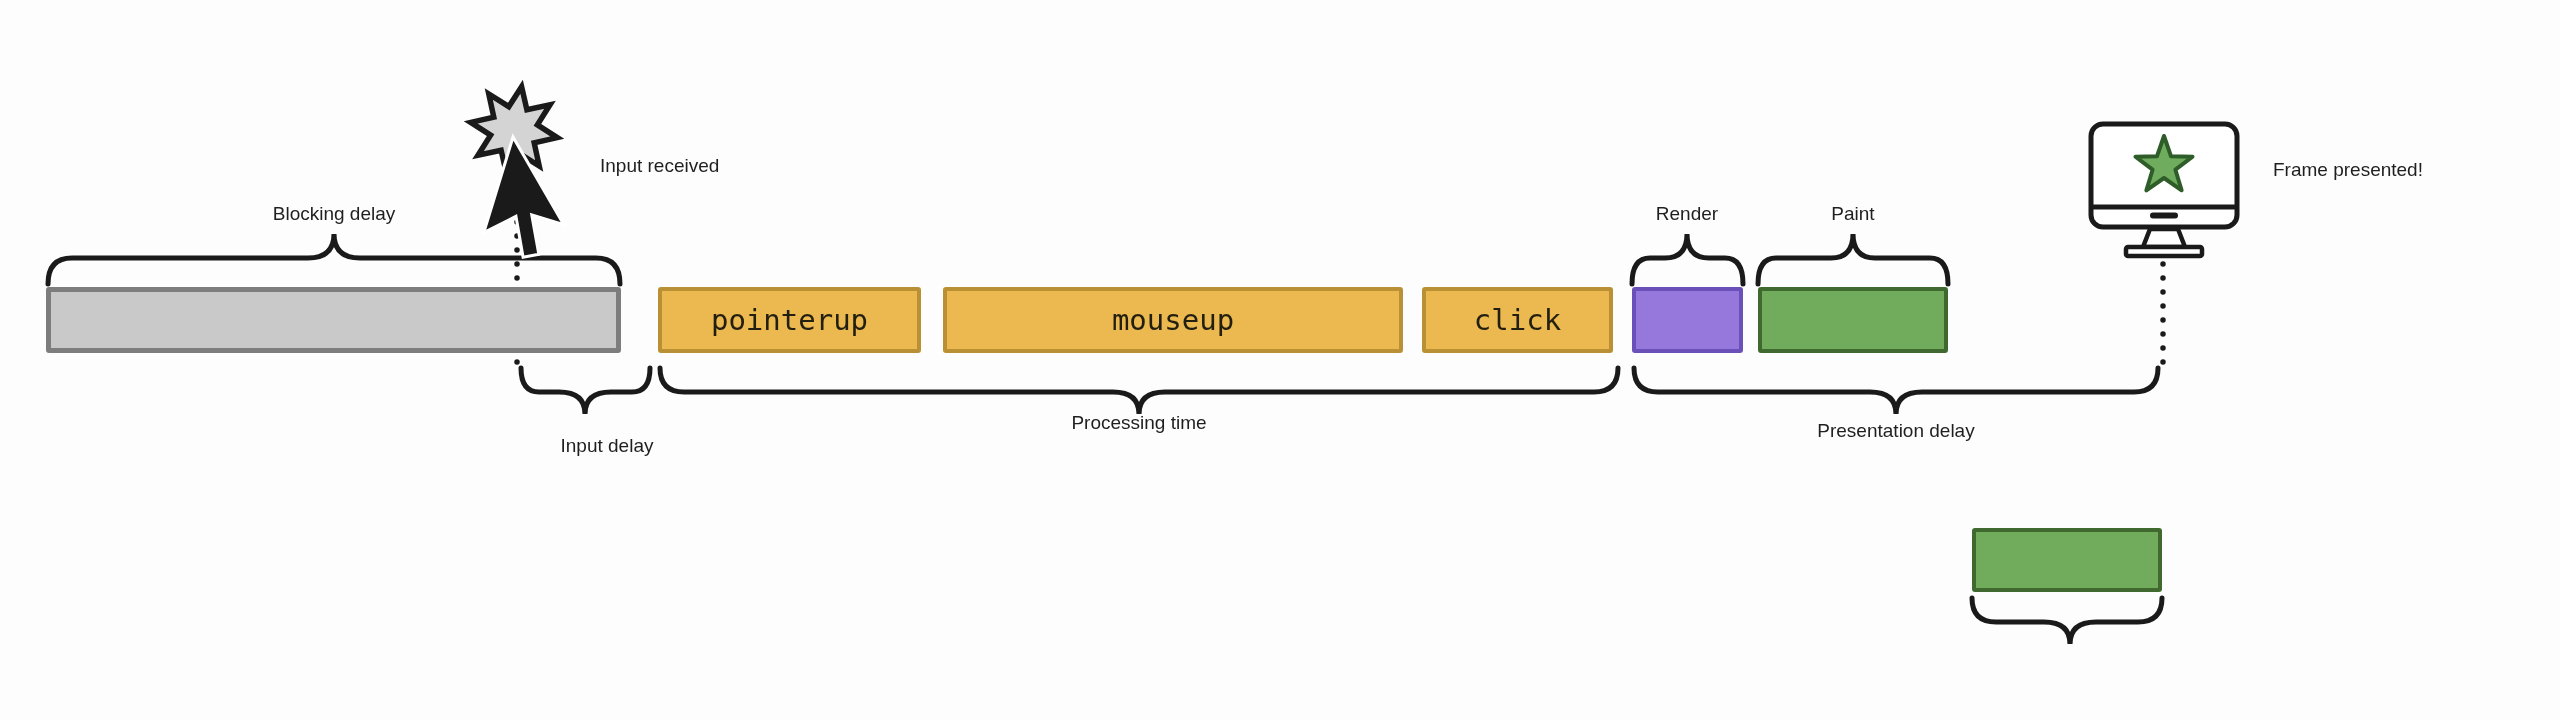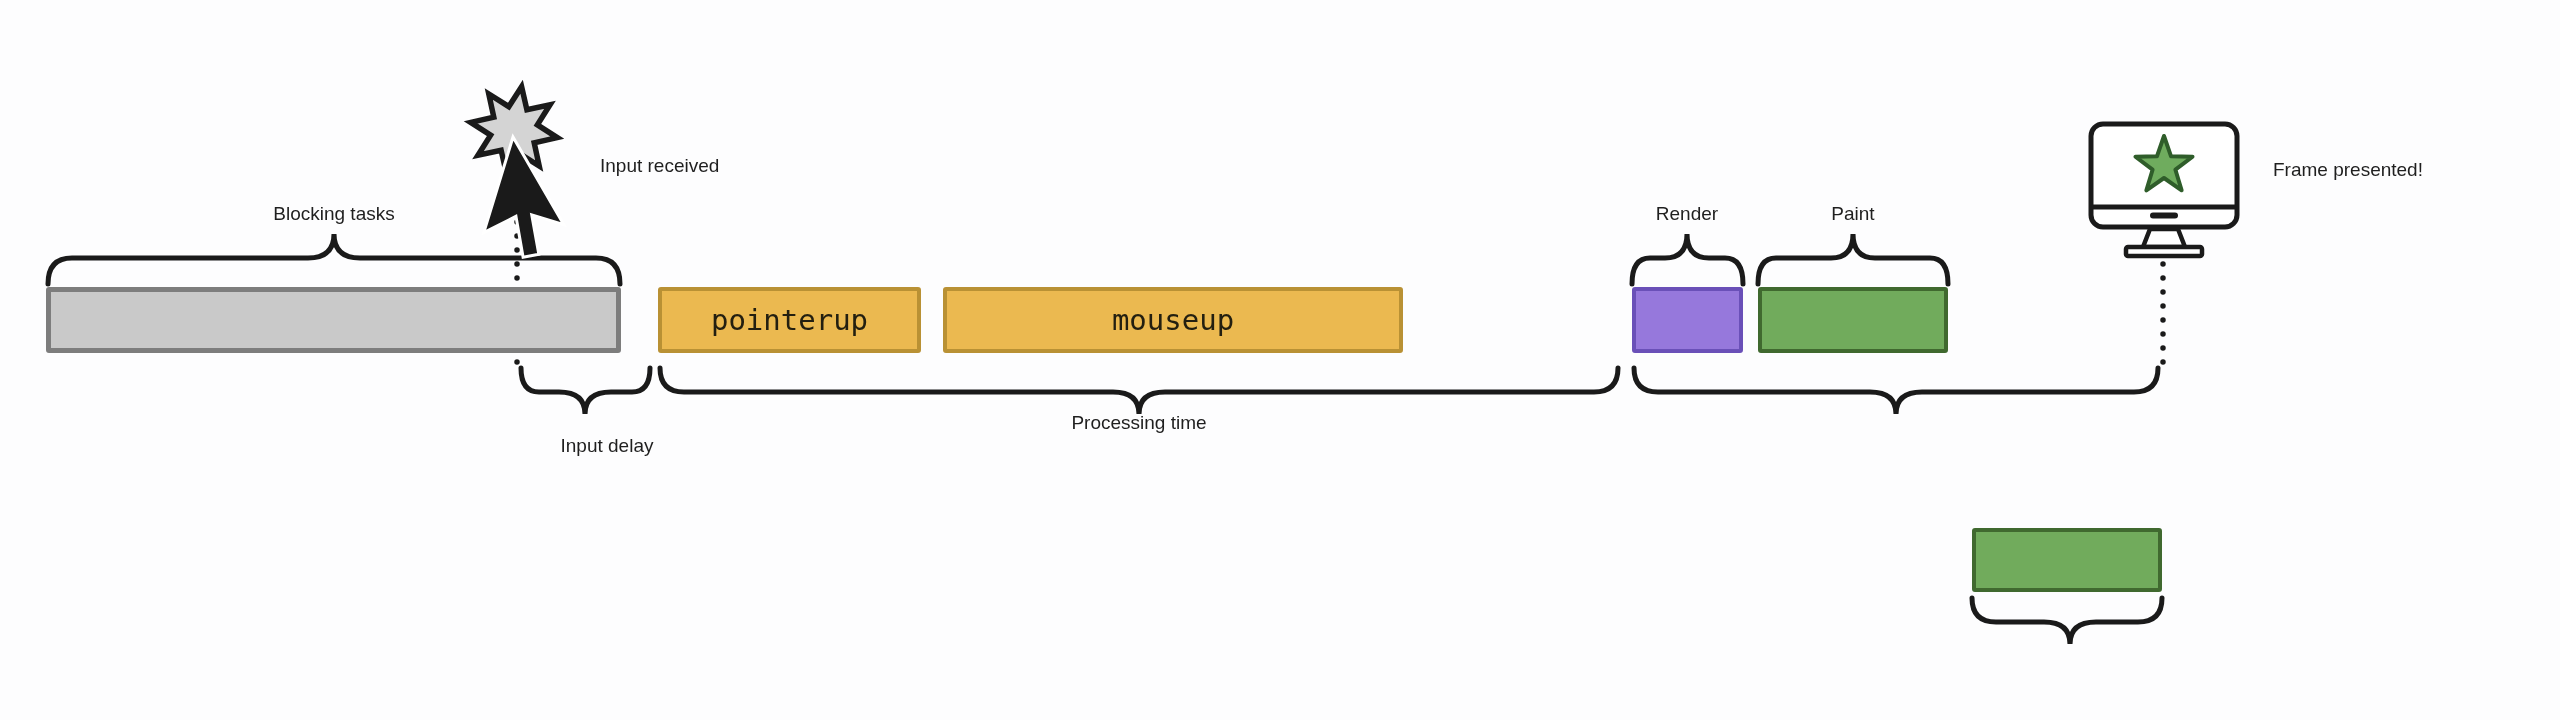--- a/index.html
+++ b/index.html
@@ -81,36 +81,40 @@
   <div class="bar gray" style="left:46px;top:287px;width:575px;height:66px;"></div>
 
   <div class="bar yellow" style="left:658px;top:287px;width:263px;height:66px;">
     <span class="mono">pointerup</span>
   </div>
 
   <div class="bar yellow" style="left:943px;top:287px;width:460px;height:66px;">
     <span class="mono">mouseup</span>
   </div>
 
+  <div class="bar yellow" style="left:1422px;top:287px;width:191px;height:66px;">
+    <span class="mono">click</span>
+  </div>
 
   <div class="bar purple" style="left:1632px;top:287px;width:111px;height:66px;"></div>
 
   <div class="bar green" style="left:1758px;top:287px;width:190px;height:66px;"></div>
 
   <div class="bar green" style="left:1972px;top:528px;width:190px;height:64px;"></div>
 
-  <div class="label centered" style="left:334px;top:214px;">Blocking tasks</div>
+  <div class="label centered" style="left:334px;top:214px;">Blocking delay</div>
 
   <div class="label vcentered" style="left:600px;top:166px;">Input received</div>
 
   <div class="label centered" style="left:1687px;top:214px;">Render</div>
 
   <div class="label centered" style="left:1853px;top:214px;">Paint</div>
 
   <div class="label vcentered" style="left:2273px;top:170px;">Frame presented!</div>
 
   <div class="label centered" style="left:607px;top:431px;margin-top:15px;">Input delay</div>
 
   <div class="label centered" style="left:1139px;top:423px;">Processing time</div>
 
+  <div class="label centered" style="left:1896px;top:431px;">Presentation delay</div>
 
 
 </div>
 
 </body></html>

